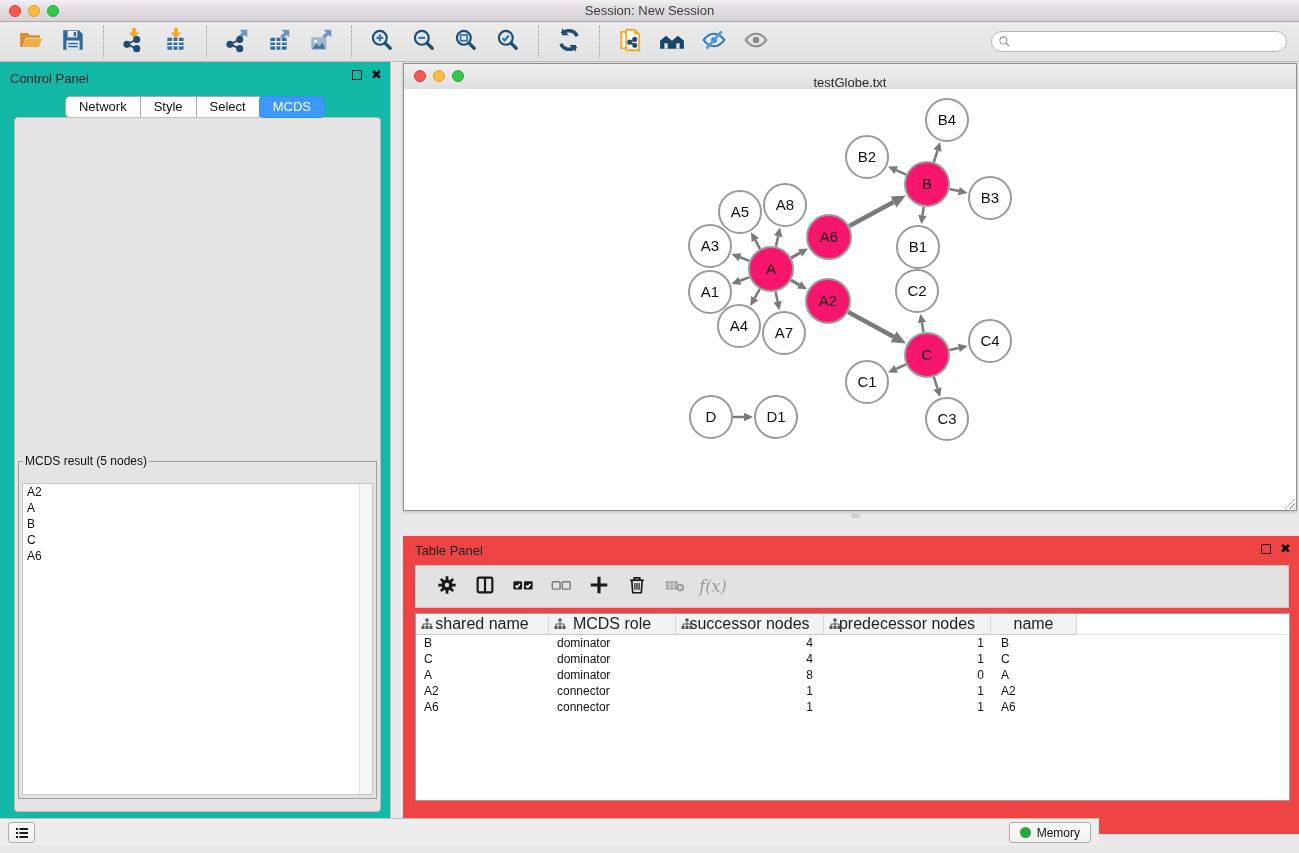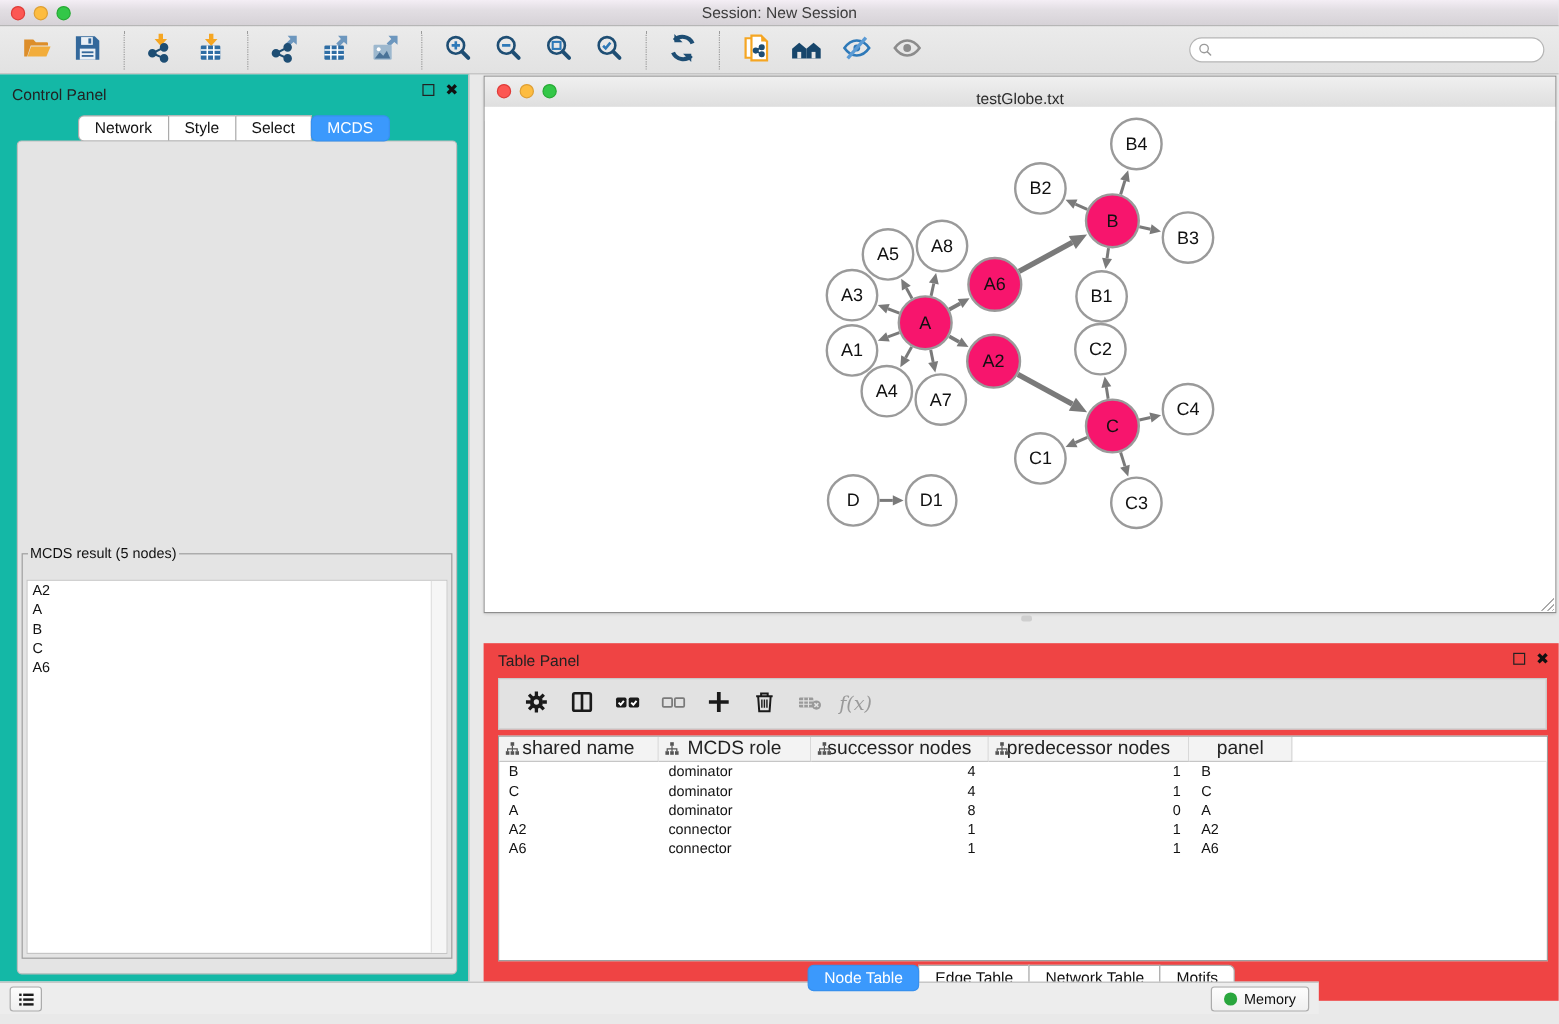--- a/index.html
+++ b/index.html
@@ -574,21 +574,21 @@
               <rect x="4.5" y="0.5" width="3" height="3"></rect>
               <rect x="0.5" y="8" width="3" height="3"></rect>
               <rect x="4.5" y="8" width="3" height="3"></rect>
               <rect x="8.5" y="8" width="3" height="3"></rect>
             </g>
             <path d="M6 3.5V6M2 8V6h8v2M6 6v2" stroke="#555" fill="none"></path>
           </svg>
           <span>predecessor nodes</span>
         </div>
         <div class="hcell" style="width: 86px;">
-          <span>panel</span>
+          <span>name</span>
         </div>
         <div class="hfill"></div>
       </div>
     <div id="tbl-body">
         <div class="trow">
           <div class="tcell c0">B</div>
           <div class="tcell c1">dominator</div>
           <div class="tcell c2">4</div>
           <div class="tcell c3">1</div>
           <div class="tcell c4">B</div>
@@ -615,28 +615,20 @@
           <div class="tcell c4">A2</div>
         </div>
         <div class="trow">
           <div class="tcell c0">A6</div>
           <div class="tcell c1">connector</div>
           <div class="tcell c2">1</div>
           <div class="tcell c3">1</div>
           <div class="tcell c4">A6</div>
         </div>
       </div>
-  </div>
-  <div class="tp-tabs">
-    <span class="seg" id="tp-tab-seg">
-        <span class="tab active">Node Table</span>
-        <span class="tab">Edge Table</span>
-        <span class="tab">Network Table</span>
-        <span class="tab">Motifs</span>
-      </span>
   </div>
 </div>
 
 <div class="statusbar">
   <div class="list-btn">
     <svg viewBox="0 0 24 24">
         <g fill="#1A1A1A">
           <rect x="3" y="4.5" width="3" height="3"></rect>
           <rect x="8" y="4.5" width="13" height="3"></rect>
           <rect x="3" y="10.5" width="3" height="3"></rect>

